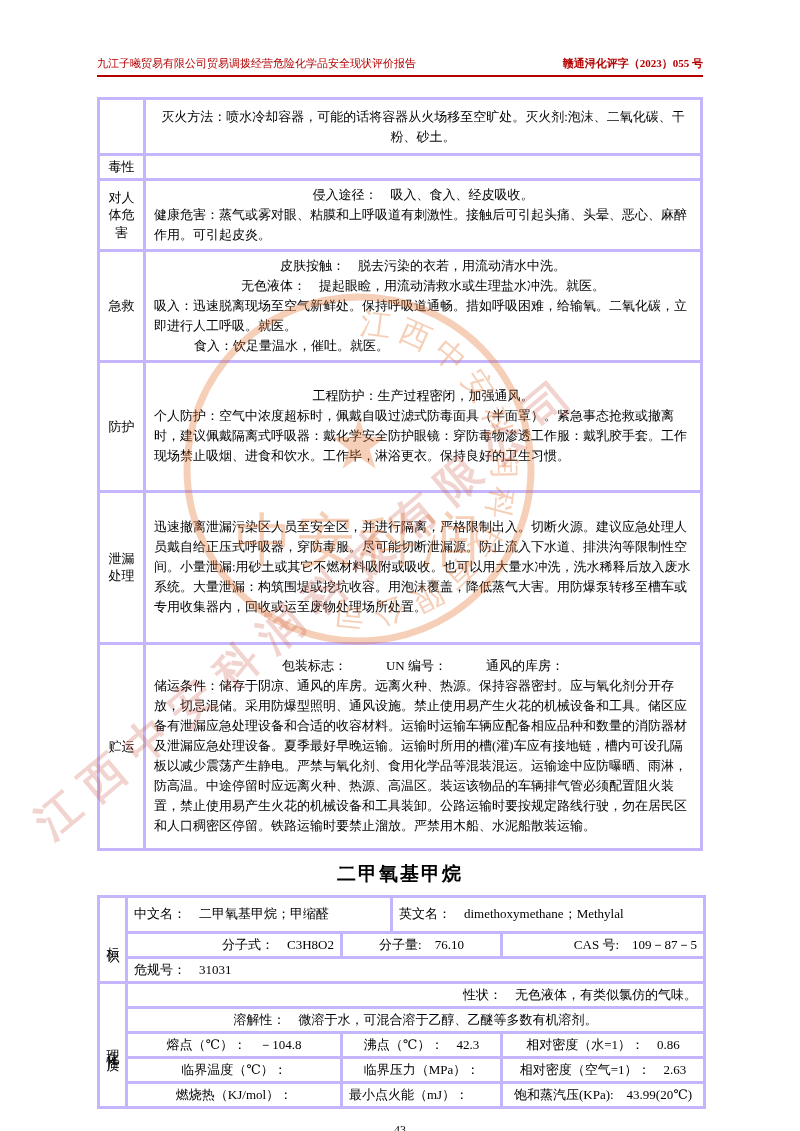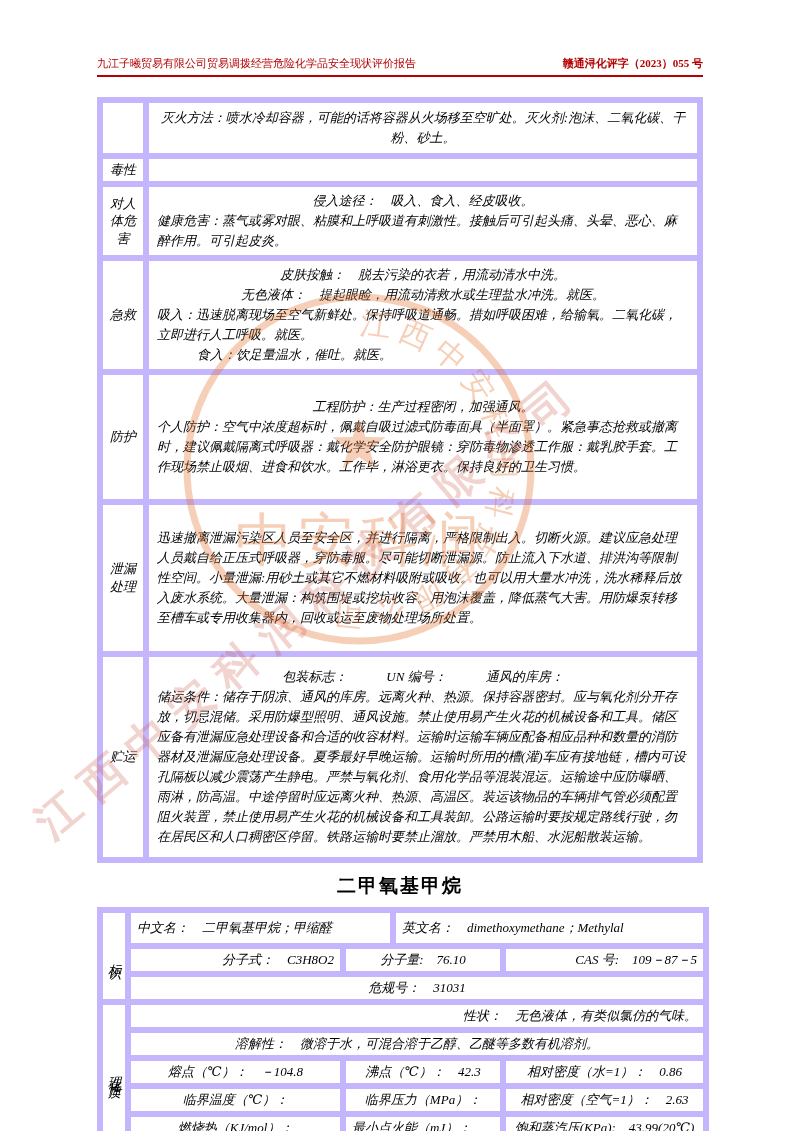--- a/index.html
+++ b/index.html
@@ -14,21 +14,21 @@
   
   .header {
     display:flex; justify-content:space-between; align-items:flex-end;
     color:#b40000; font-size:11px; line-height:1.3;
     padding-bottom:5px; border-bottom:2px solid #b40000; margin-bottom:20px;
   }
   .header .hdr-right { font-weight:bold; white-space:nowrap; margin-left:14px; }
 
   
   table { border-collapse:collapse; width:606px; table-layout:fixed; }
-  td { border:6px solid #c4b5fd; vertical-align:middle;font-style:italic; }
+  td { border:3px solid #c4b5fd; vertical-align:middle; }
 
   #table1 { font-size:13px; }
   #table1 .label-cell { width:46px; text-align:center; padding:2px 3px; line-height:1.35; }
   #table1 .content-cell { padding:4px 8px; line-height:20px; }
   .para.center { text-align:center; }
   .para.left   { text-align:left; }
   .para.indent { text-align:left; padding-left:40px; }
 
   .section-title {
     text-align:center; font-size:19px; font-weight:bold;
@@ -132,21 +132,21 @@
             <div style="max-width: 205px;">中文名：　二甲氧基甲烷；甲缩醛</div>
           </td>
           <td colspan="2" style="text-align: left;">英文名：　dimethoxymethane；Methylal</td>
         </tr>
         <tr>
           <td colspan="1" style="text-align: right;">分子式：　C3H8O2</td>
           <td colspan="2" style="text-align: center;">分子量:　76.10</td>
           <td colspan="1" style="text-align: right;">CAS 号:　109－87－5</td>
         </tr>
         <tr>
-          <td colspan="4" style="text-align: center;">危规号：　31031</td>
+          <td colspan="4" style="">危规号：　31031</td>
         </tr>
         <tr>
           <td class="vlabel" rowspan="5">理化性质</td>
           <td colspan="4" style="text-align: right;">性状：　无色液体，有类似氯仿的气味。</td>
         </tr>
         <tr>
           <td colspan="4" style="text-align: center;">溶解性：　微溶于水，可混合溶于乙醇、乙醚等多数有机溶剂。</td>
         </tr>
         <tr>
           <td colspan="1" style="text-align: center;">熔点（℃）：　－104.8</td>

